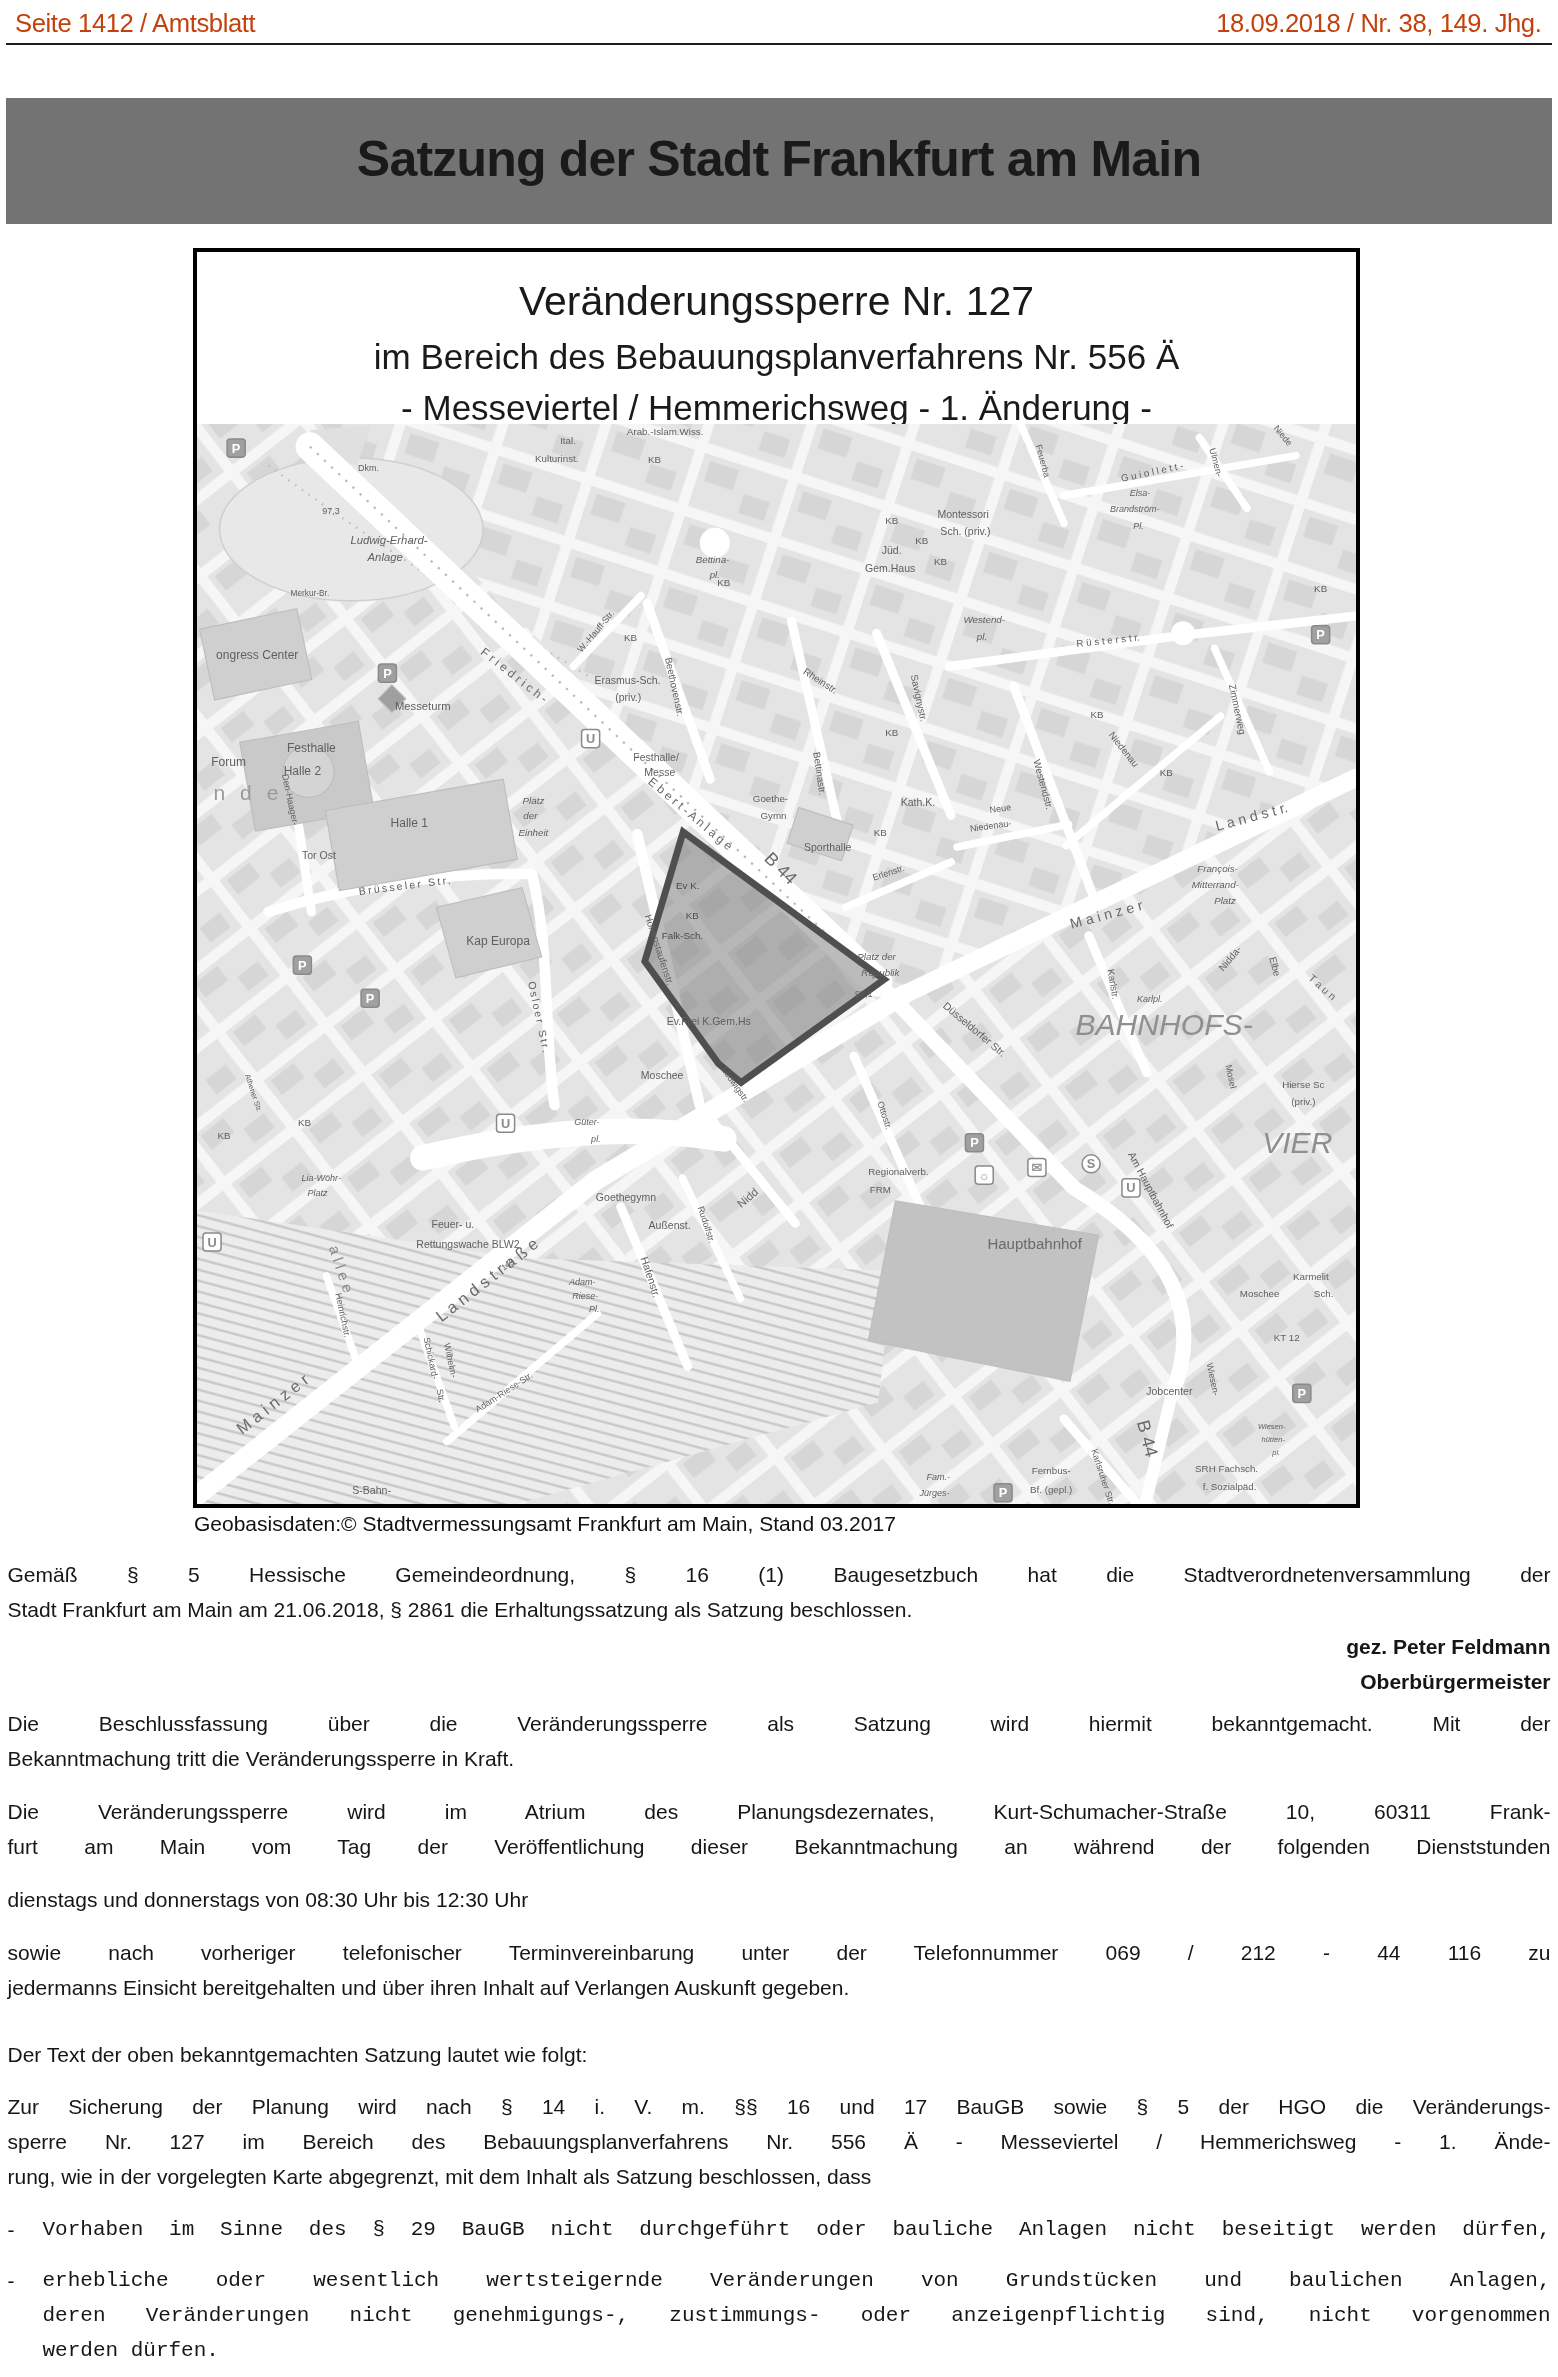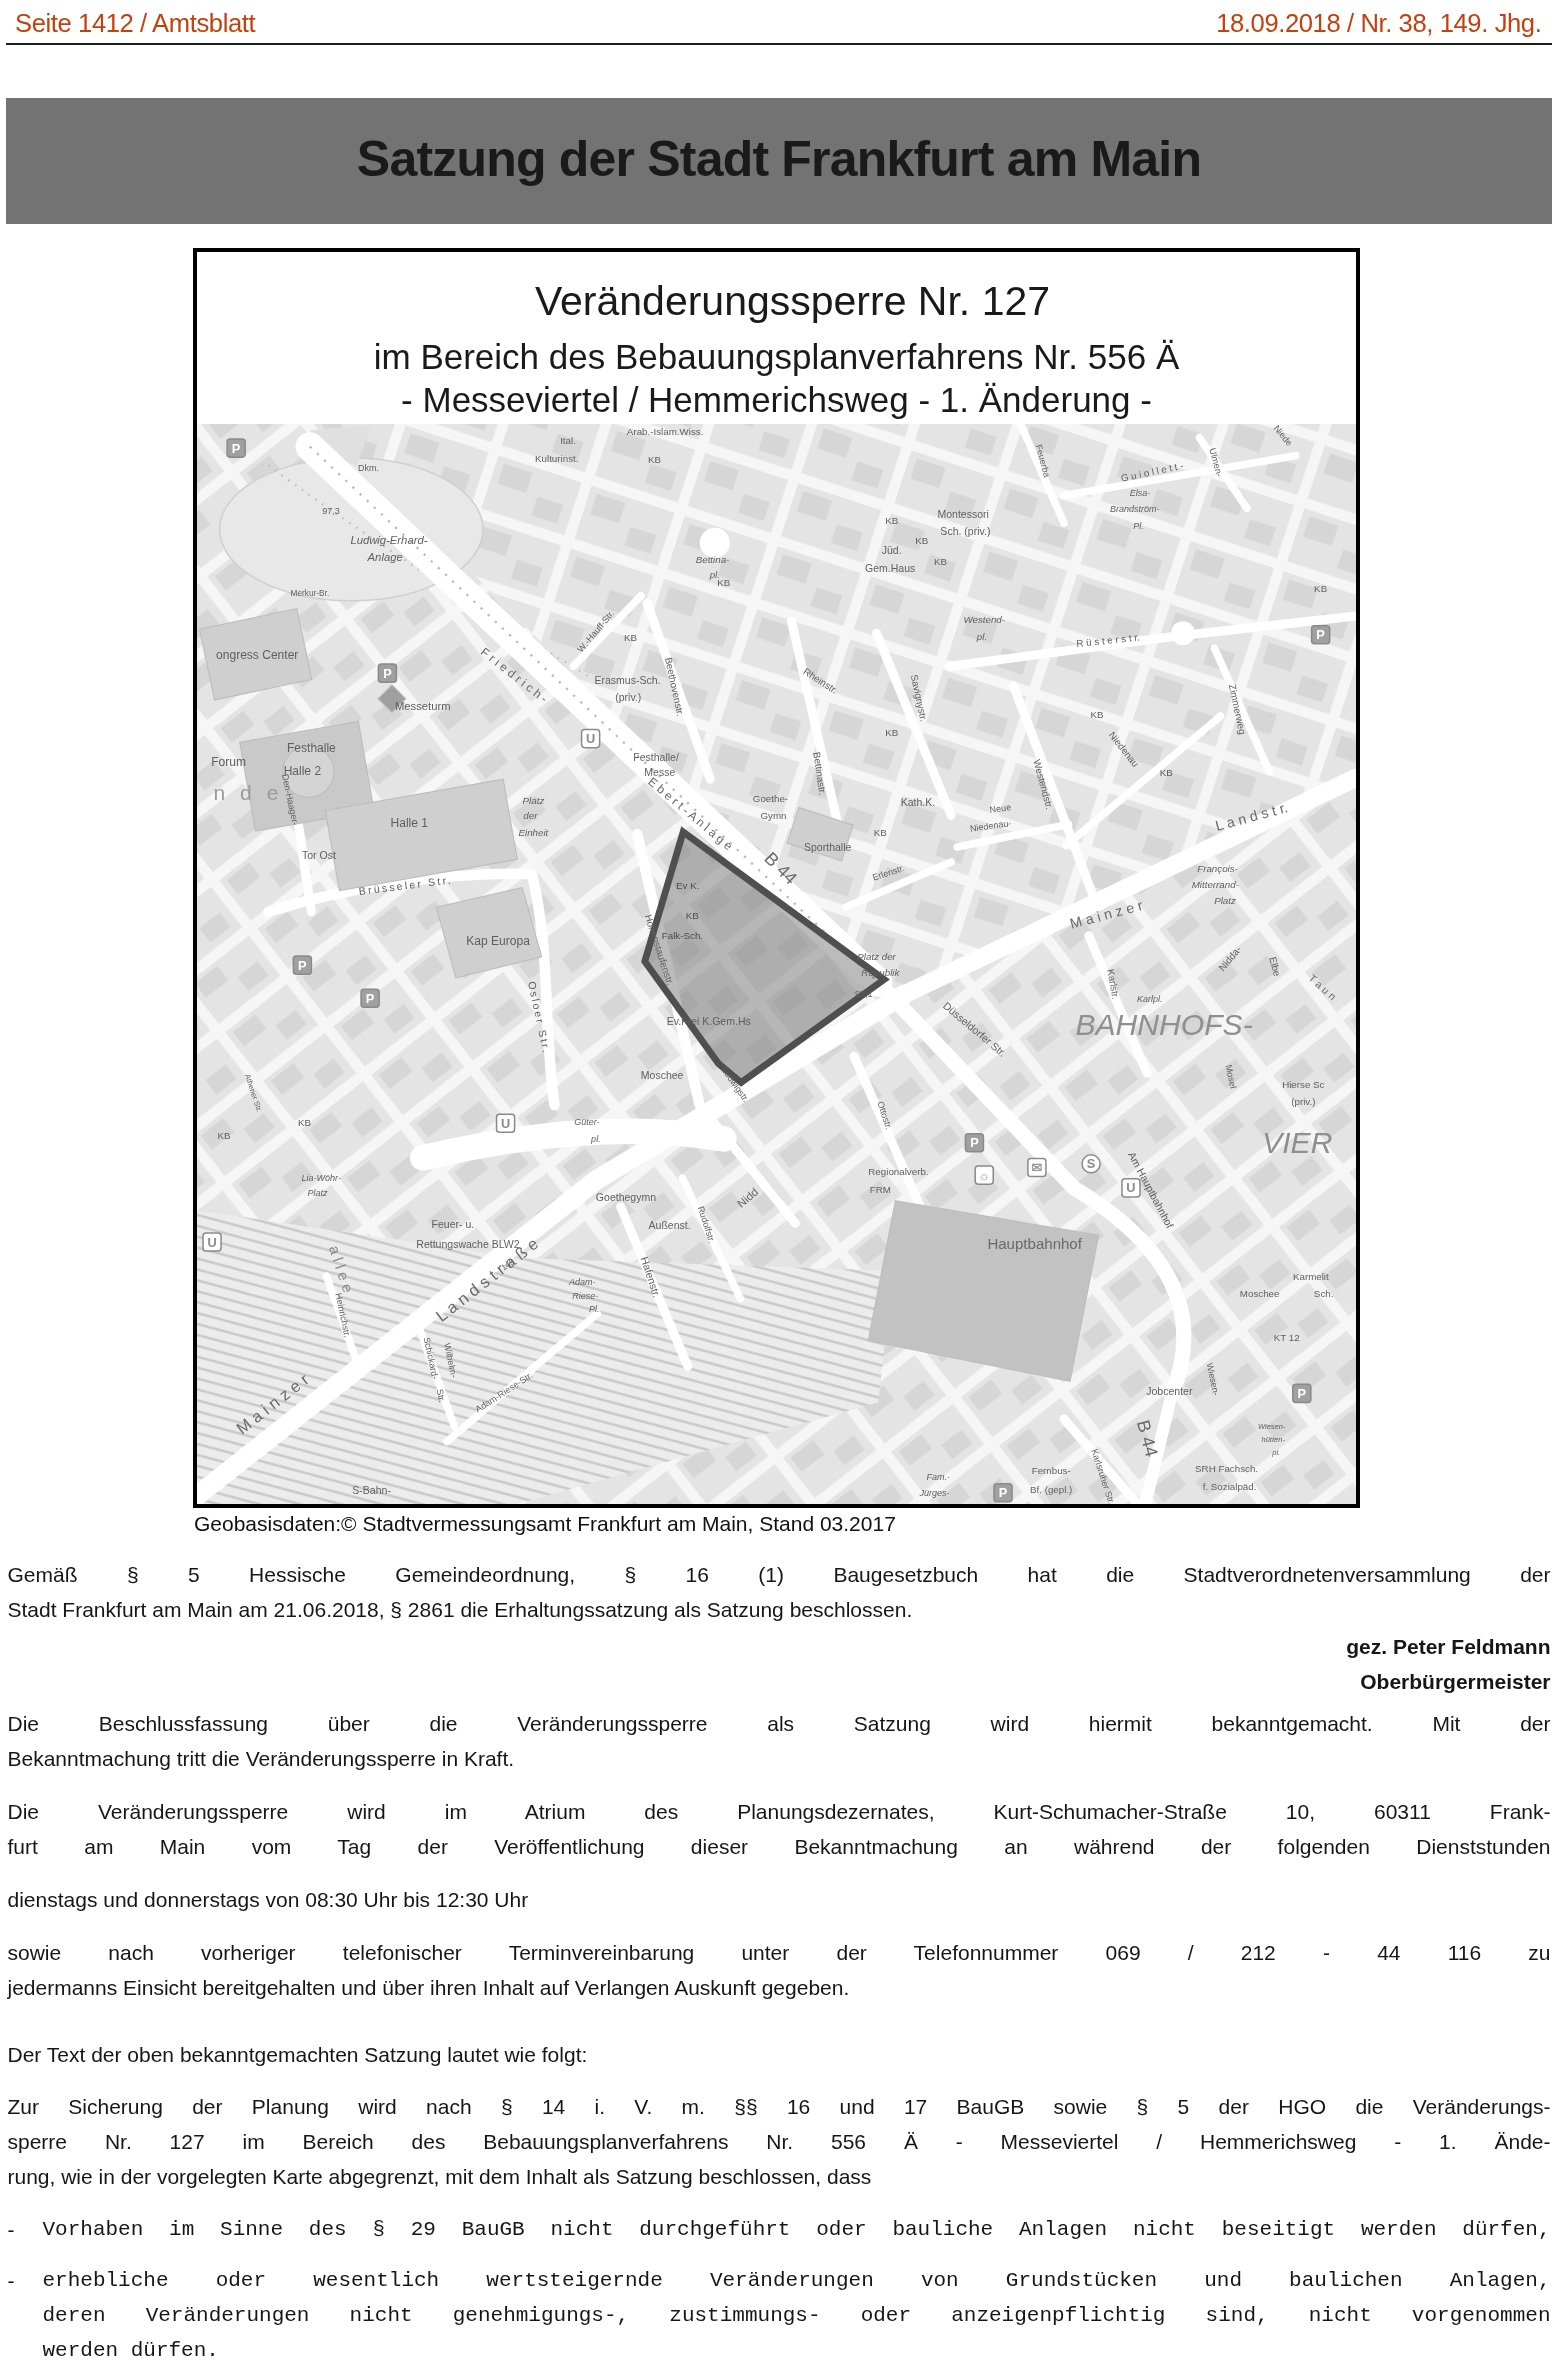--- a/index.html
+++ b/index.html
@@ -6,23 +6,23 @@
   #page{position:relative;width:1558px;height:2377px;background:#fff;overflow:hidden;
         font-family:"Liberation Sans",sans-serif;color:#1a1a1a;}
   .hdr{position:absolute;top:9px;font-size:25.6px;letter-spacing:-0.4px;color:#c2410c;}
   #hdr-left{left:15px;}
   #hdr-right{right:16.6px;}
   #hdr-rule{position:absolute;left:6px;right:6px;top:43px;height:2.3px;background:#1c1c1c;}
   #banner{position:absolute;left:6px;top:98px;width:1546px;height:126px;}
   #banner-title{position:absolute;width:100%;text-align:center;top:32px;font-size:50px;font-weight:bold;letter-spacing:-0.8px;}
   #notice-box{position:absolute;left:193px;top:248px;width:1159px;height:1252px;border:4.5px solid #000;background:#fff;}
   .ntl{width:100%;text-align:center;line-height:1.12;}
-  #nt1{margin-top:27px;font-size:41px;padding-left:16px;}
+  #nt1{margin-top:27px;font-size:41px;}
   #nt2{margin-top:12px;font-size:35px;}
-  #nt3{margin-top:4px;font-size:35px;}
+  #nt3{margin-top:12px;font-size:35px;}
   #map-wrap{position:absolute;left:0;top:172px;width:1159px;height:1080px;}
   #caption{position:absolute;left:194px;top:1512px;font-size:21px;color:#111;}
   .para{position:absolute;left:7.5px;width:1543px;font-size:21px;line-height:35px;color:#161616;}
   .para .line{width:100%;}
   .para .just{text-align:justify;text-align-last:justify;}
   .sig{text-align:right;font-weight:bold;padding-right:50px;}
   .li-marker{position:absolute;left:0;top:0;}
   .li-body{margin-left:35px;font-family:Liberation Mono, monospace;}
   svg text{font-family:"Liberation Sans",sans-serif;}
 </style>

